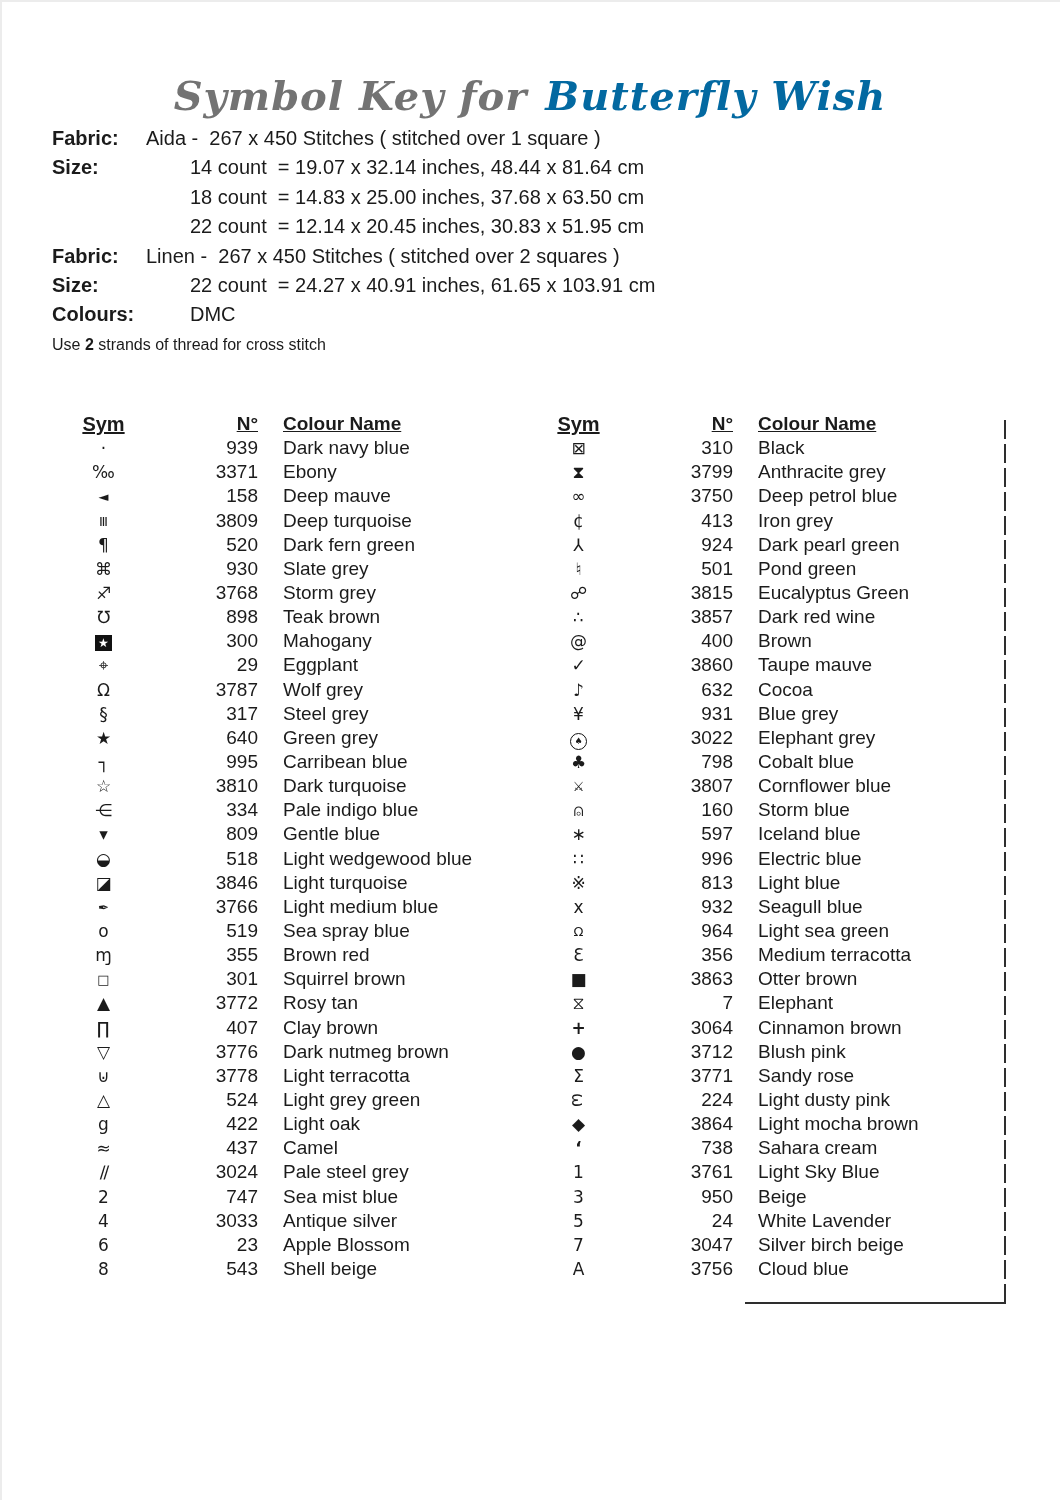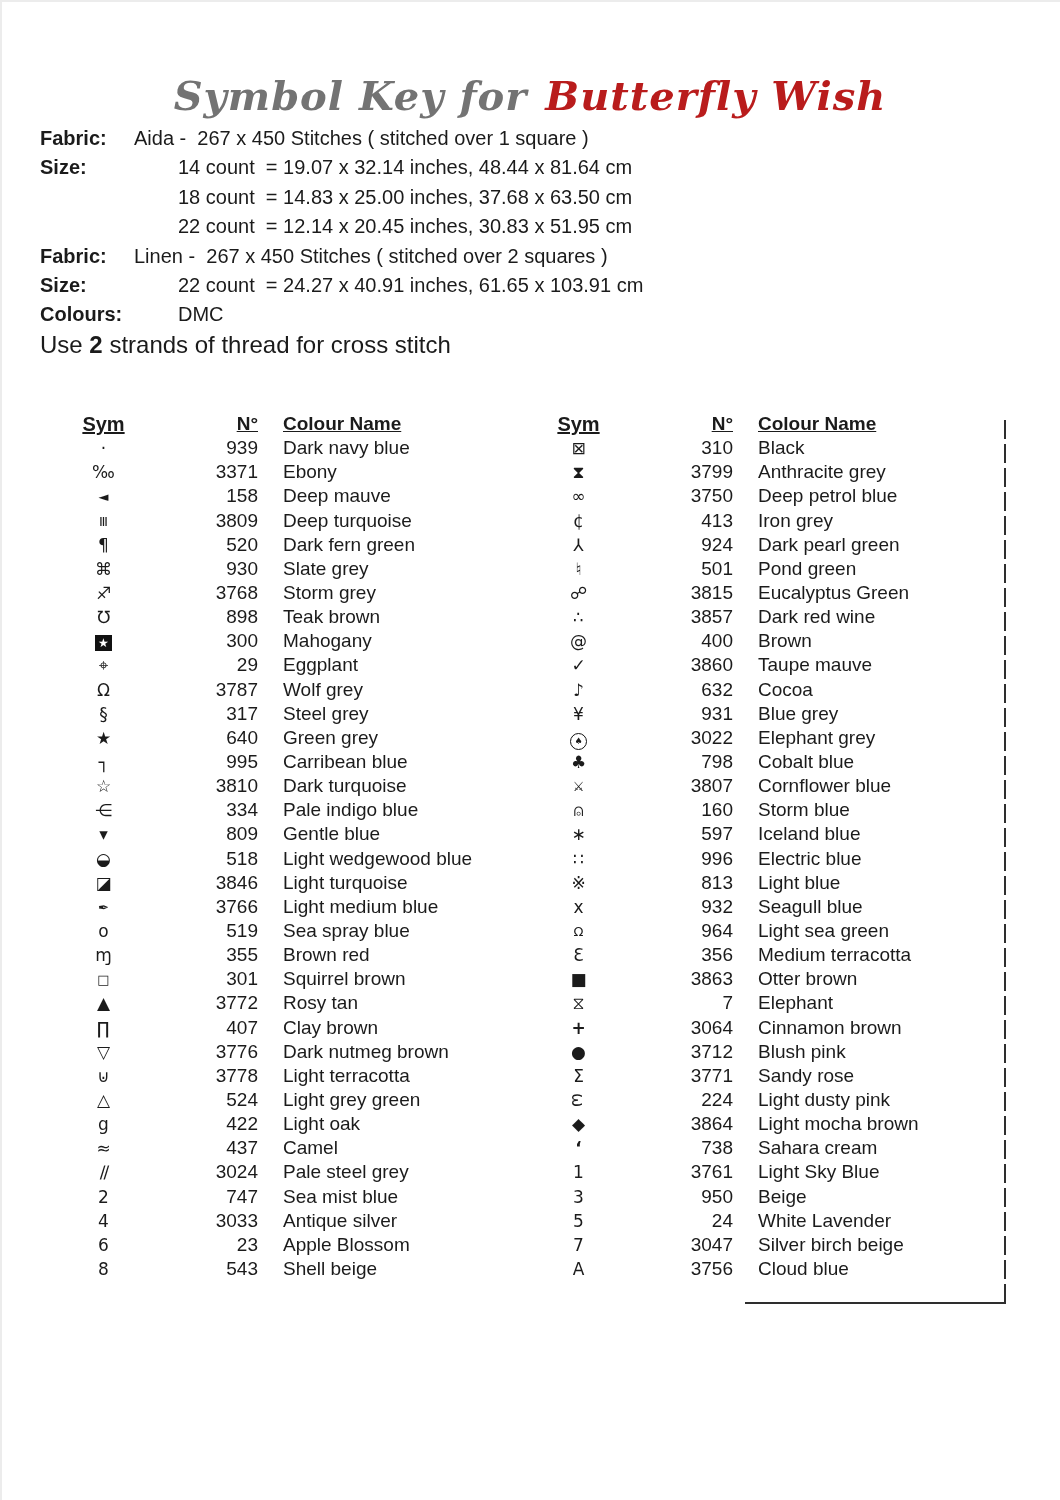--- a/index.html
+++ b/index.html
@@ -12,26 +12,26 @@
     box-shadow:inset 2px 2px 0 #ececec;pointer-events:none;}
 
   
   .title{position:absolute;top:72px;left:0;width:100%;text-align:center;
     font-family:"DejaVu Serif", serif;font-style:italic;font-weight:bold;
     font-size:40px;letter-spacing:1px;white-space:nowrap;}
   .title .t-prefix{color:#737373;margin-right:18px;}
   .title .t-name{}
 
   
-  .specs{position:absolute;left:40px;top:124px;width:990px;font-size:20px;}
+  .specs{position:absolute;left:52px;top:124px;width:990px;font-size:20px;}
   .spec-row{display:flex;height:29.4px;line-height:29.4px;white-space:pre;}
   .spec-label{font-weight:bold;width:94px;flex:0 0 94px;}
   .spec-text{}
   .spec-text.ind{padding-left:44px;}
-  .note-line{height:30px;line-height:30px;font-size:24px;}
+  .note-line{height:30px;line-height:30px;font-size:16px;}
 
   
   .kcol{position:absolute;top:412px;width:470px;font-size:19px;}
   .kcol.left{left:36px;}
   .kcol.right{left:511px;}
   .khead,.krow{display:flex;align-items:center;height:24.15px;line-height:24.15px;}
   .csym{flex:0 0 135px;text-align:center;font-family:"DejaVu Sans", sans-serif;
     font-size:17px;}
   .cnum{flex:0 0 87px;text-align:right;}
   .cname{padding-left:25px;white-space:nowrap;}
@@ -51,21 +51,21 @@
   .v-dashes{position:absolute;left:1004px;top:420px;width:2px;height:884px;
     background:repeating-linear-gradient(180deg,#2e2e2e 0 19px,transparent 19px 24px);}
   .h-rule{position:absolute;left:745px;top:1302px;width:261px;height:2px;background:#2e2e2e;}
 </style>
 </head>
 <body>
 
 <div class="page-edge"></div>
 
 <div class="title">
-  <span class="t-prefix">Symbol Key for</span><span class="t-name" style="color: #b91c1c;">Butterfly Wish</span>
+  <span class="t-prefix">Symbol Key for</span><span class="t-name" style="color: #0369a1;">Butterfly Wish</span>
 </div>
 
 <div class="specs" id="specs">
     <div class="spec-row"><span class="spec-label">Fabric:</span><span class="spec-text">Aida -  267 x 450 Stitches ( stitched over 1 square )</span></div>
     <div class="spec-row"><span class="spec-label">Size:</span><span class="spec-text ind">14 count  = 19.07 x 32.14 inches, 48.44 x 81.64 cm</span></div>
     <div class="spec-row"><span class="spec-label"></span><span class="spec-text ind">18 count  = 14.83 x 25.00 inches, 37.68 x 63.50 cm</span></div>
     <div class="spec-row"><span class="spec-label"></span><span class="spec-text ind">22 count  = 12.14 x 20.45 inches, 30.83 x 51.95 cm</span></div>
     <div class="spec-row"><span class="spec-label">Fabric:</span><span class="spec-text">Linen -  267 x 450 Stitches ( stitched over 2 squares )</span></div>
     <div class="spec-row"><span class="spec-label">Size:</span><span class="spec-text ind">22 count  = 24.27 x 40.91 inches, 61.65 x 103.91 cm</span></div>
     <div class="spec-row"><span class="spec-label">Colours:</span><span class="spec-text ind">DMC</span></div>

